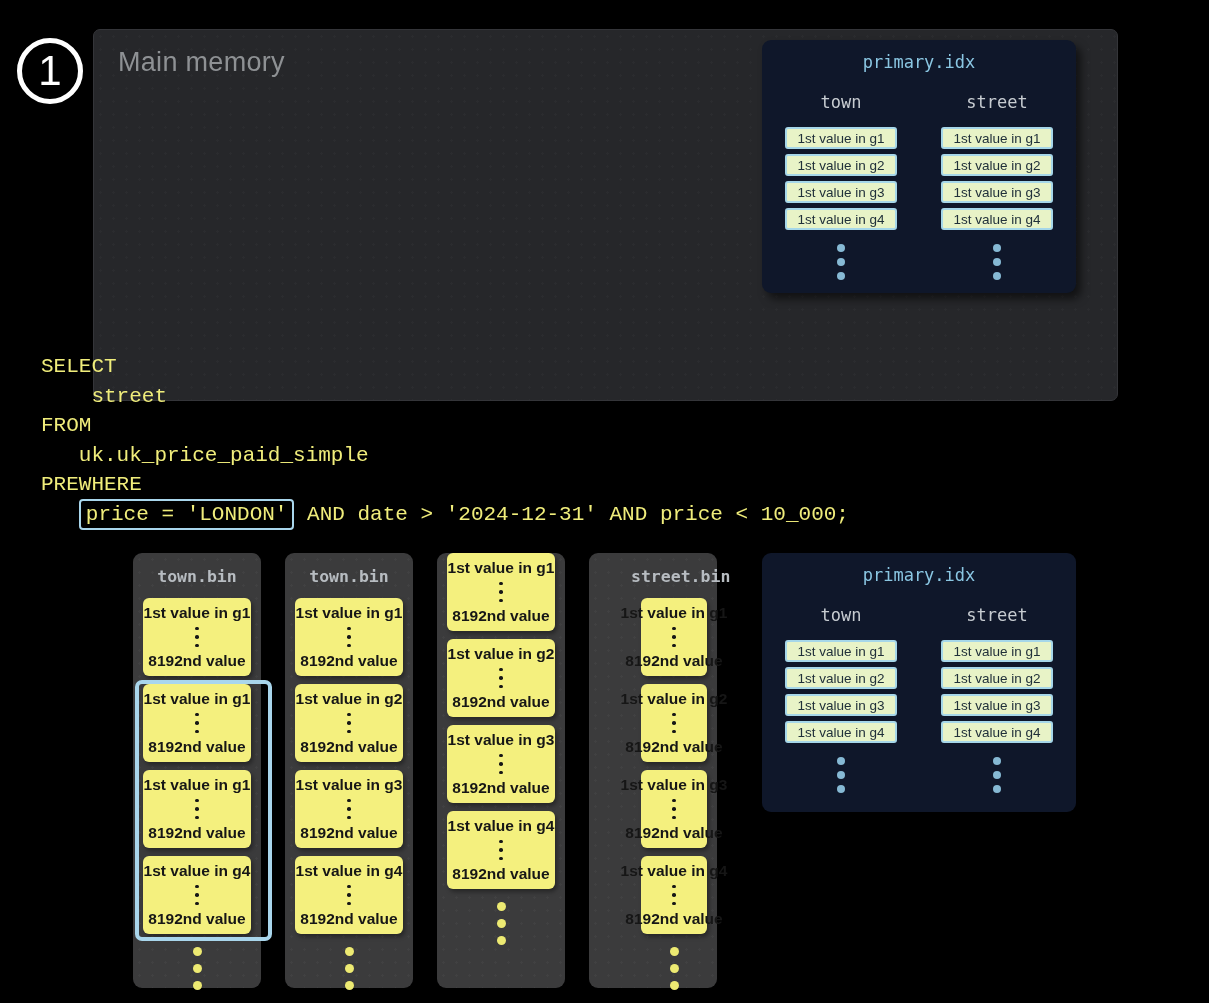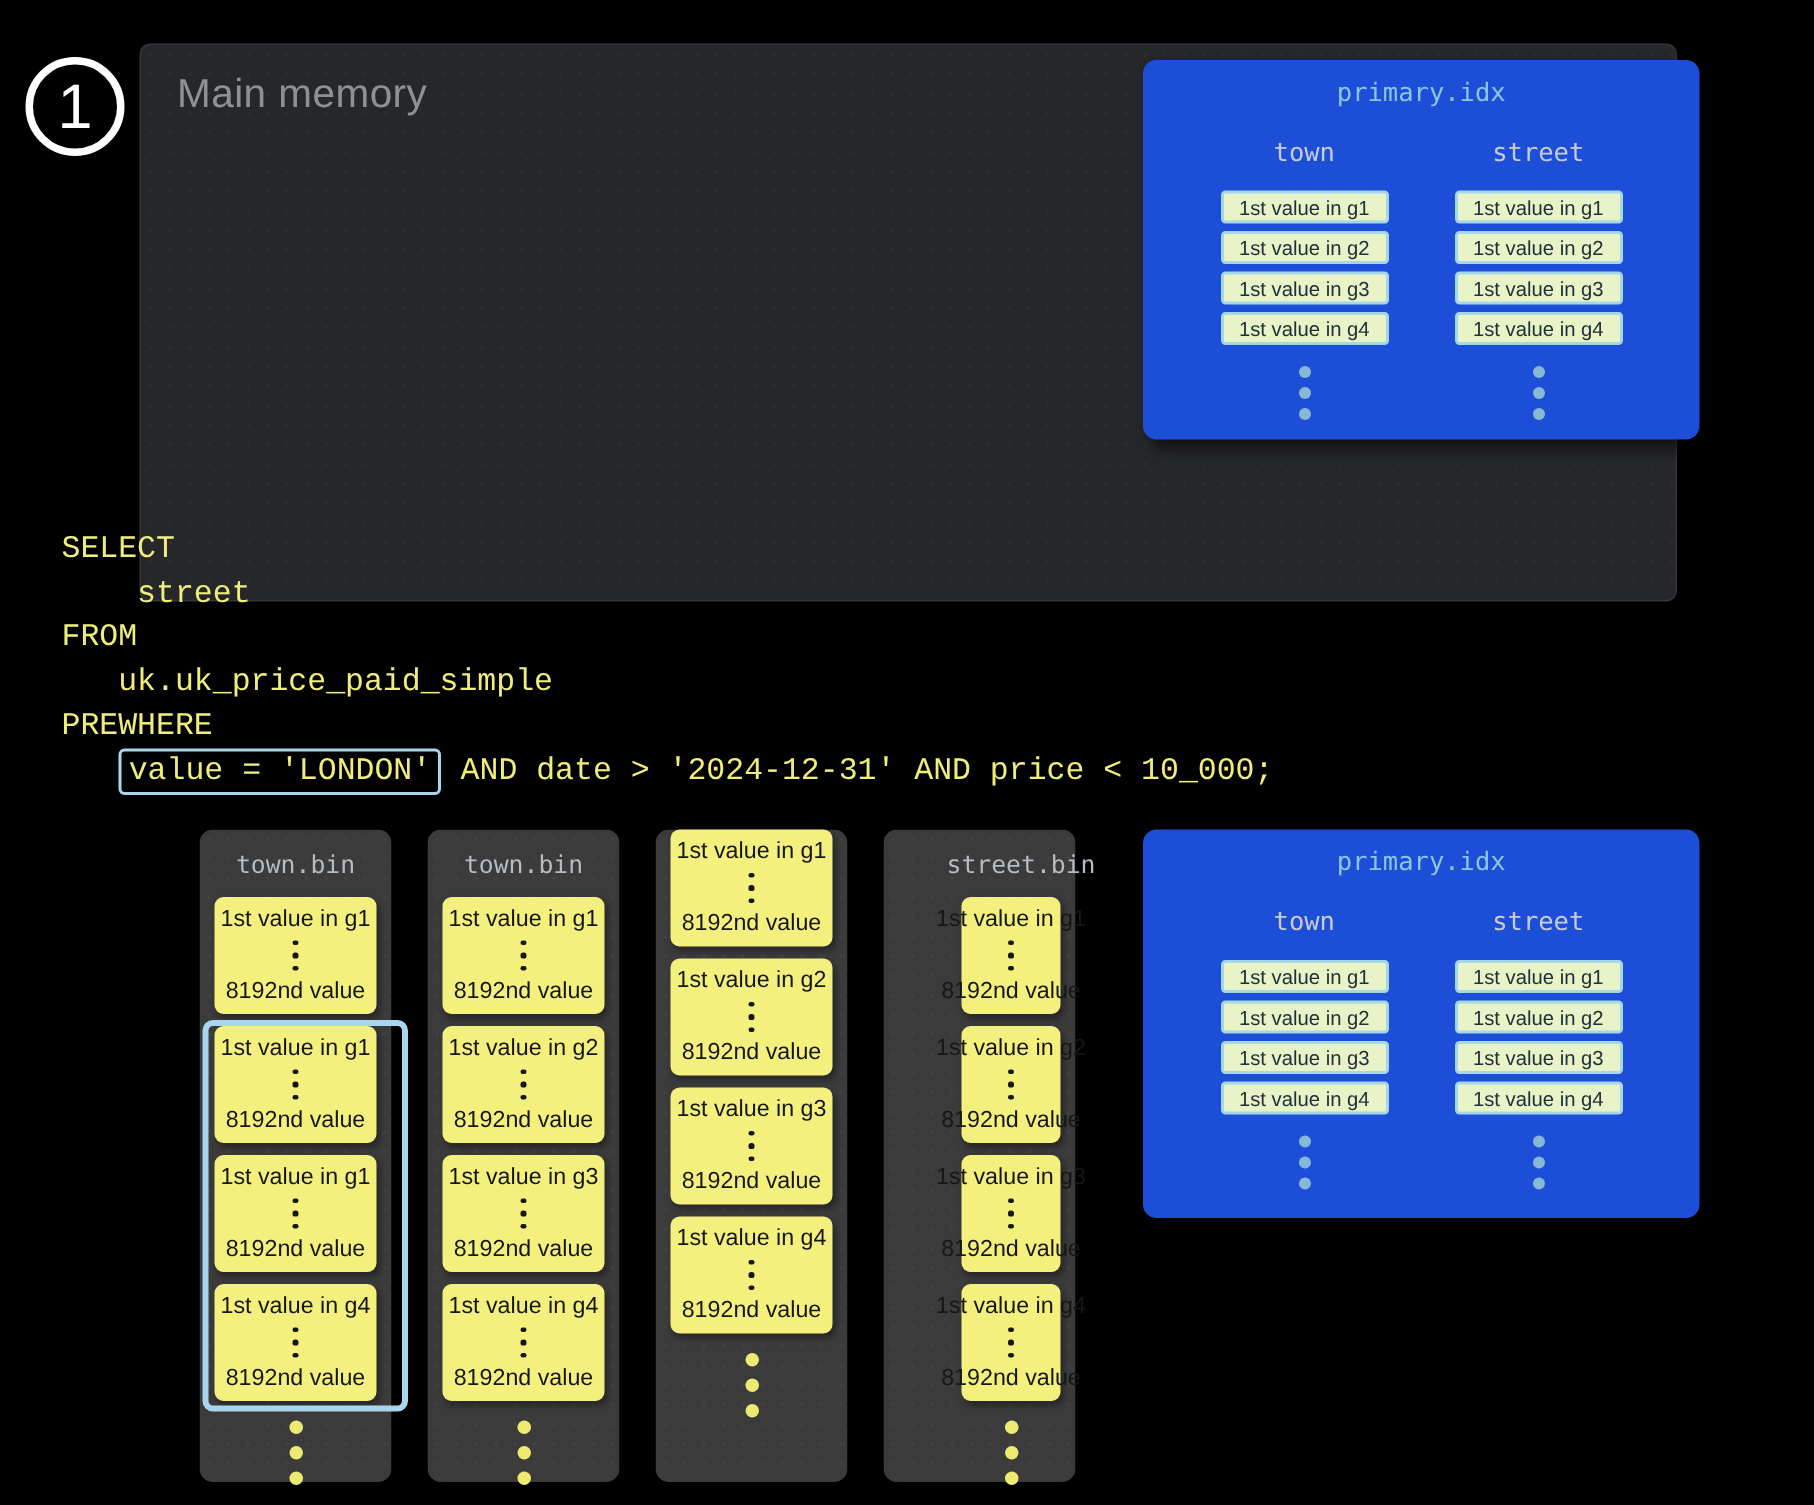--- a/index.html
+++ b/index.html
@@ -21,22 +21,22 @@
     background:#26272a; border:1px solid #343539; border-radius:7px;
     background-image: radial-gradient(rgba(255,255,255,0.022) 1.2px, transparent 1.2px);
     background-size:13px 13px;
   }
   .panel-title {
     position:absolute; left:24px; top:17px;
     font-size:27px; color:#8e9194; letter-spacing:0.3px;
   }
   
   .idx-box {
-    position:absolute; left:762px; width:371px;
-    background:#1d4ed8; border-radius:9px;
+    position:absolute; left:762px; width:314px;
+    background:#0f172a; border-radius:9px;
     box-shadow:5px 6px 9px rgba(0,0,0,0.55);
   }
   .idx-top { top:40px; height:253px; }
   .idx-bottom { top:553px; height:259px; }
   .idx-title {
     text-align:center; padding-top:12px;
     font-family:"DejaVu Sans Mono", monospace; font-size:17px; color:#8ac6e2;
   }
   .idx-cols { display:flex; justify-content:center; gap:44px; margin-top:20px; }
   .idx-col { width:112px; display:flex; flex-direction:column; align-items:center; }
@@ -60,20 +60,21 @@
   }
   .sql-hl {
     border:2px solid #a9d6ec; border-radius:4px; padding:2px 5px;
   }
   
   .bin-col {
     position:absolute; top:553px; width:128px; height:435px;
     background:#3b3b3c; border-radius:9px;
     background-image: radial-gradient(rgba(255,255,255,0.03) 1.2px, transparent 1.2px);
     background-size:13px 13px;
+    font-weight:bold;
   }
   .bin-town { left:133px; } .bin-date { left:285px; }
   .bin-price { left:437px; } .bin-street { left:589px;padding-left:42px; }
   .bin-header {
     text-align:center; padding-top:14px; height:45px;
     font-family:"DejaVu Sans Mono", monospace; font-size:16.5px; color:#b7bcc1;
   }
   .bin-blocks { margin:0 10px; display:flex; flex-direction:column; gap:8px; }
   .gblock {
     height:78px; background:#f4f07e; border-radius:6px;
@@ -131,21 +132,21 @@
           </div>
       </div>
     </div>
   </div>
 
   <pre class="sql"><span>SELECT
     street
 FROM
    uk.uk_price_paid_simple
 PREWHERE
-   </span><span class="sql-hl">value = 'LONDON'</span><span> AND date &gt; '2024-12-31' AND price &lt; 10_000;</span></pre>
+   </span><span class="sql-hl">price = 'LONDON'</span><span> AND date &gt; '2024-12-31' AND price &lt; 10_000;</span></pre>
 
   <div class="bin-col bin-town">
     <div class="bin-header">town.bin</div>
     <div class="bin-blocks">
       <div class="gblock">
         <div>1st value in g1</div>
         <div class="gdots">
             <div class="dot-k"></div>
             <div class="dot-k"></div>
             <div class="dot-k"></div>

